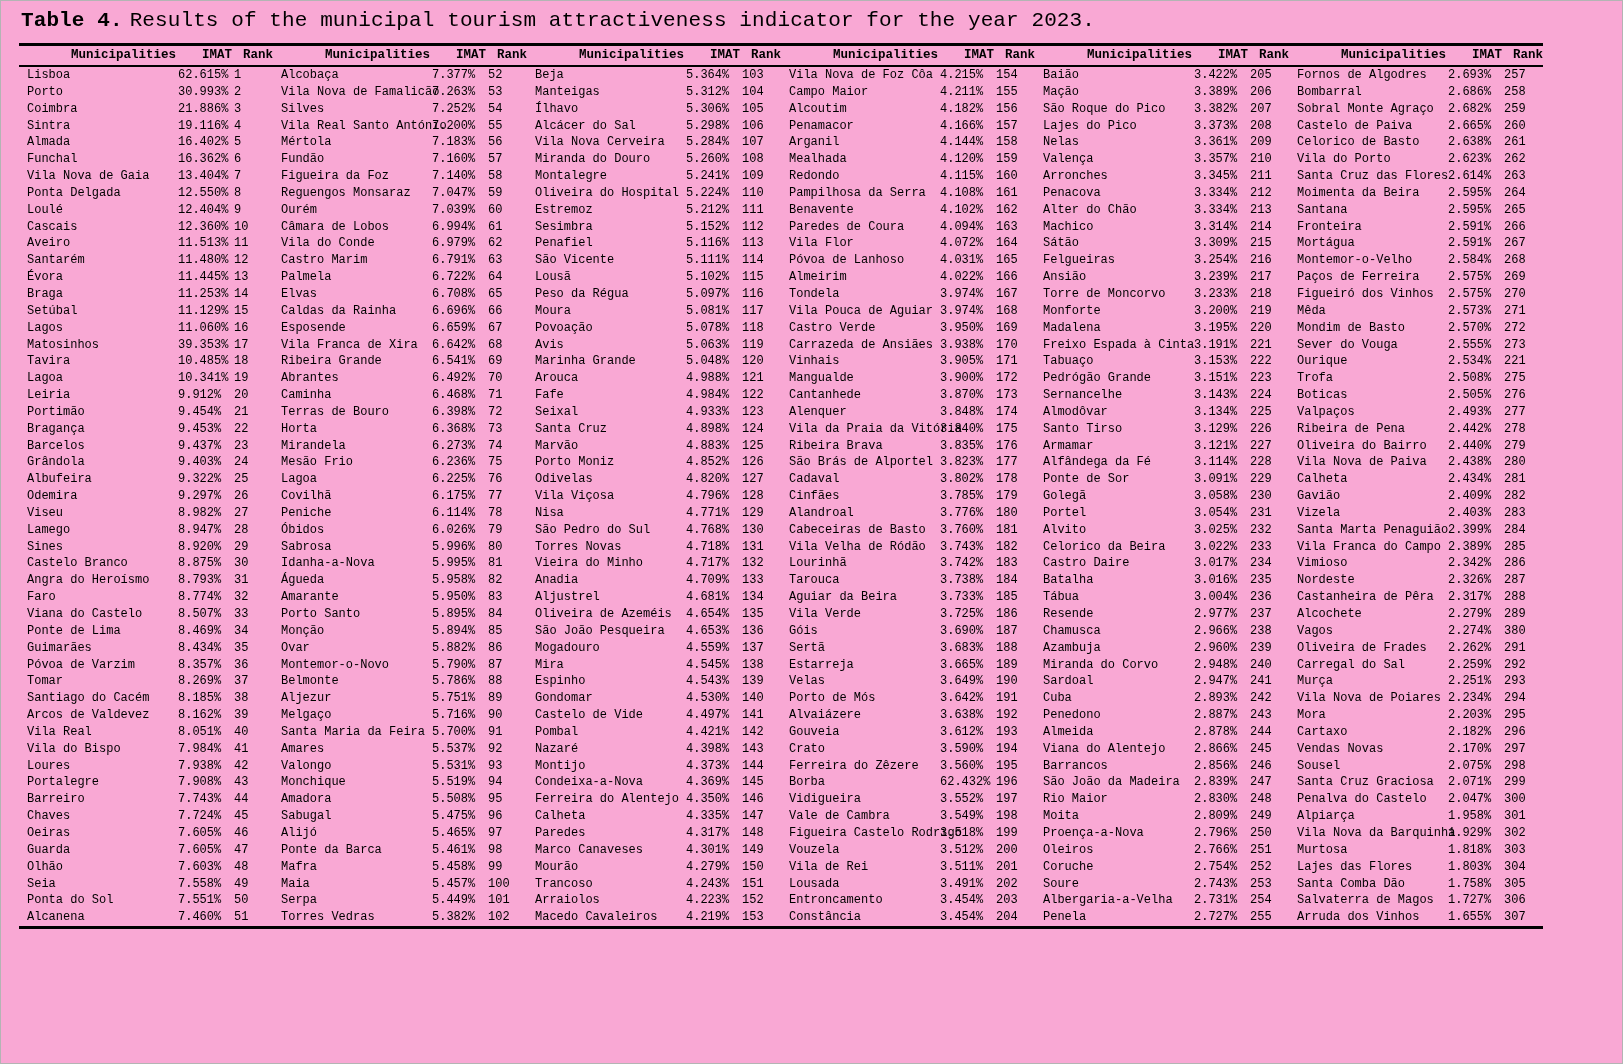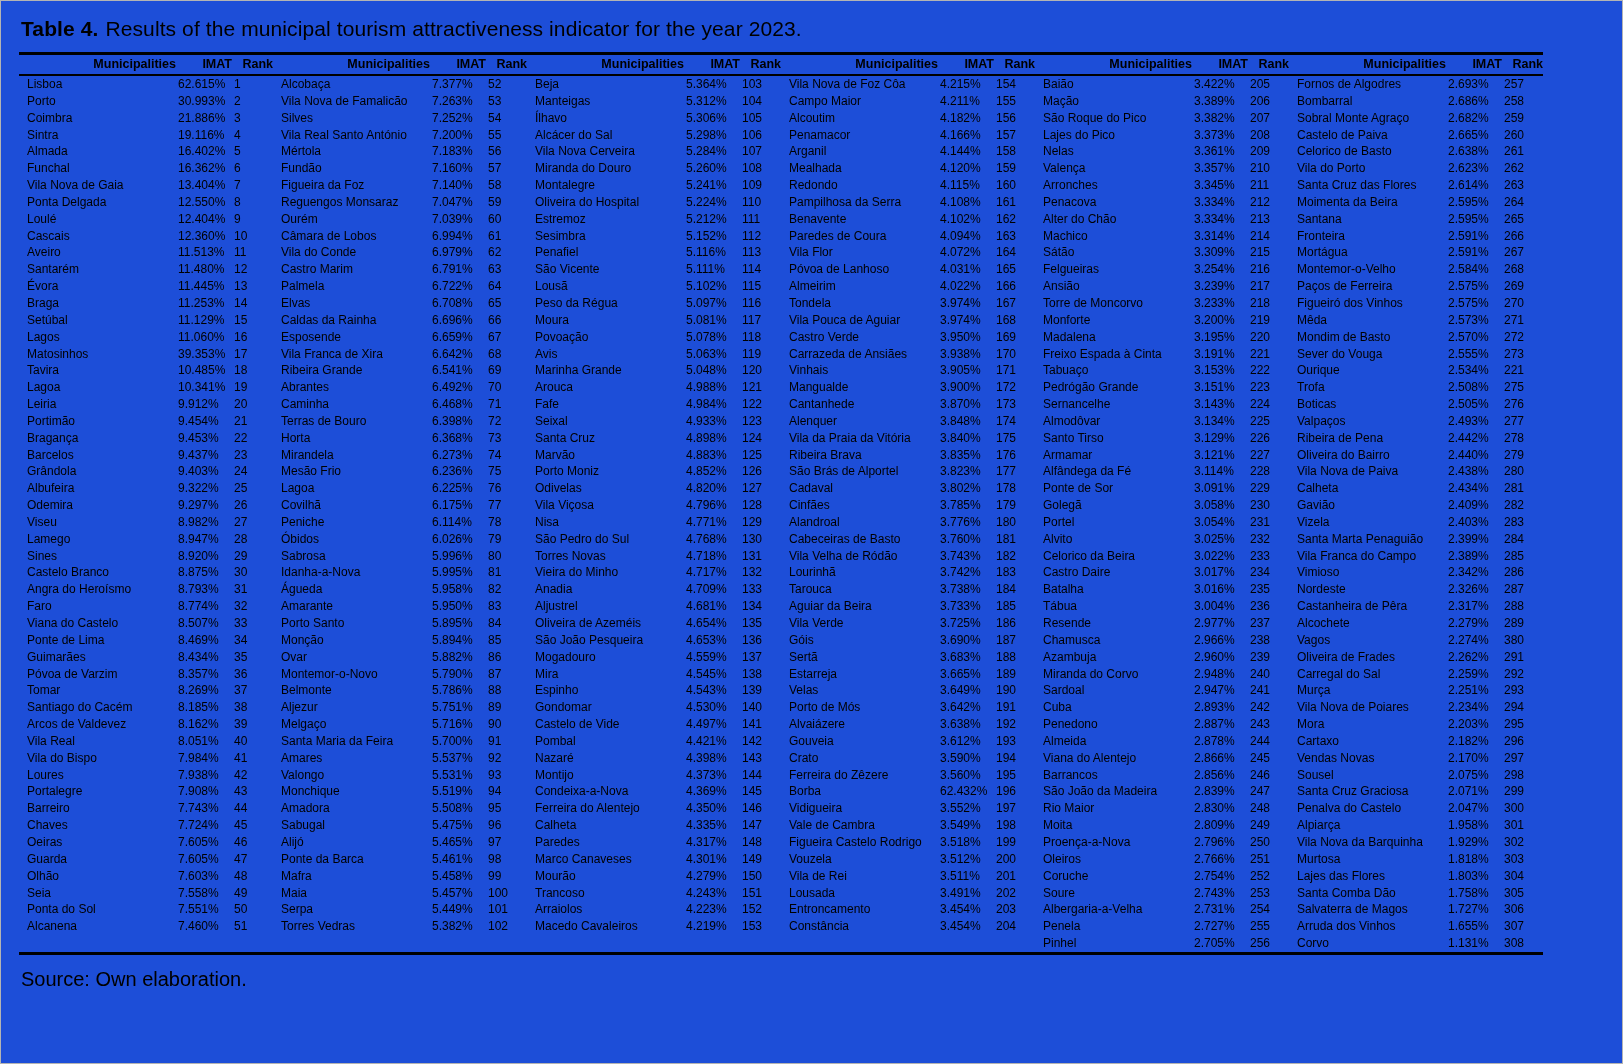--- a/index.html
+++ b/index.html
@@ -1,20 +1,20 @@
 <!DOCTYPE html>
 <html><head>
 <meta charset="utf-8">
 <style>
   html,body { margin:0; padding:0; background:#e8e8e8; }
   .page {
     width:1623px; height:1064px; box-sizing:border-box;
-    background:#1d4ed8; border:1px solid #b4b4b4;
-    padding:10px 0 0 18px;
-    font-family:Liberation Sans, sans-serif;
+    background:#f9a8d4; border:1px solid #b4b4b4;
+    padding:2px 0 0 18px;
+    font-family:Liberation Mono, monospace;
     color:#000; overflow:hidden;
   }
   .title { font-size:21px; margin:6px 0 11px 2px; letter-spacing:0.1px; }
   .title-label { font-weight:bold; margin-right:7px; }
   table.results {
     border-collapse:collapse; table-layout:fixed; width:1524px;
     border-top:3px solid #000; border-bottom:3px solid #000;
   }
   col.col-m { width:157px; }
   col.col-i { width:56px; }
@@ -1096,37 +1096,16 @@
           <td class="col-m">Constância</td>
           <td class="col-i">3.454%</td>
           <td class="col-r">204</td>
           <td class="col-m">Penela</td>
           <td class="col-i">2.727%</td>
           <td class="col-r">255</td>
           <td class="col-m">Arruda dos Vinhos</td>
           <td class="col-i">1.655%</td>
           <td class="col-r">307</td>
         </tr>
-        <tr>
-          <td class="col-m"></td>
-          <td class="col-i"></td>
-          <td class="col-r"></td>
-          <td class="col-m"></td>
-          <td class="col-i"></td>
-          <td class="col-r"></td>
-          <td class="col-m"></td>
-          <td class="col-i"></td>
-          <td class="col-r"></td>
-          <td class="col-m"></td>
-          <td class="col-i"></td>
-          <td class="col-r"></td>
-          <td class="col-m">Pinhel</td>
-          <td class="col-i">2.705%</td>
-          <td class="col-r">256</td>
-          <td class="col-m">Corvo</td>
-          <td class="col-i">1.131%</td>
-          <td class="col-r">308</td>
-        </tr>
       </tbody>
   </table>
 
-  <div class="source">Source: Own elaboration.</div>
 </div>
 
 </body></html>

